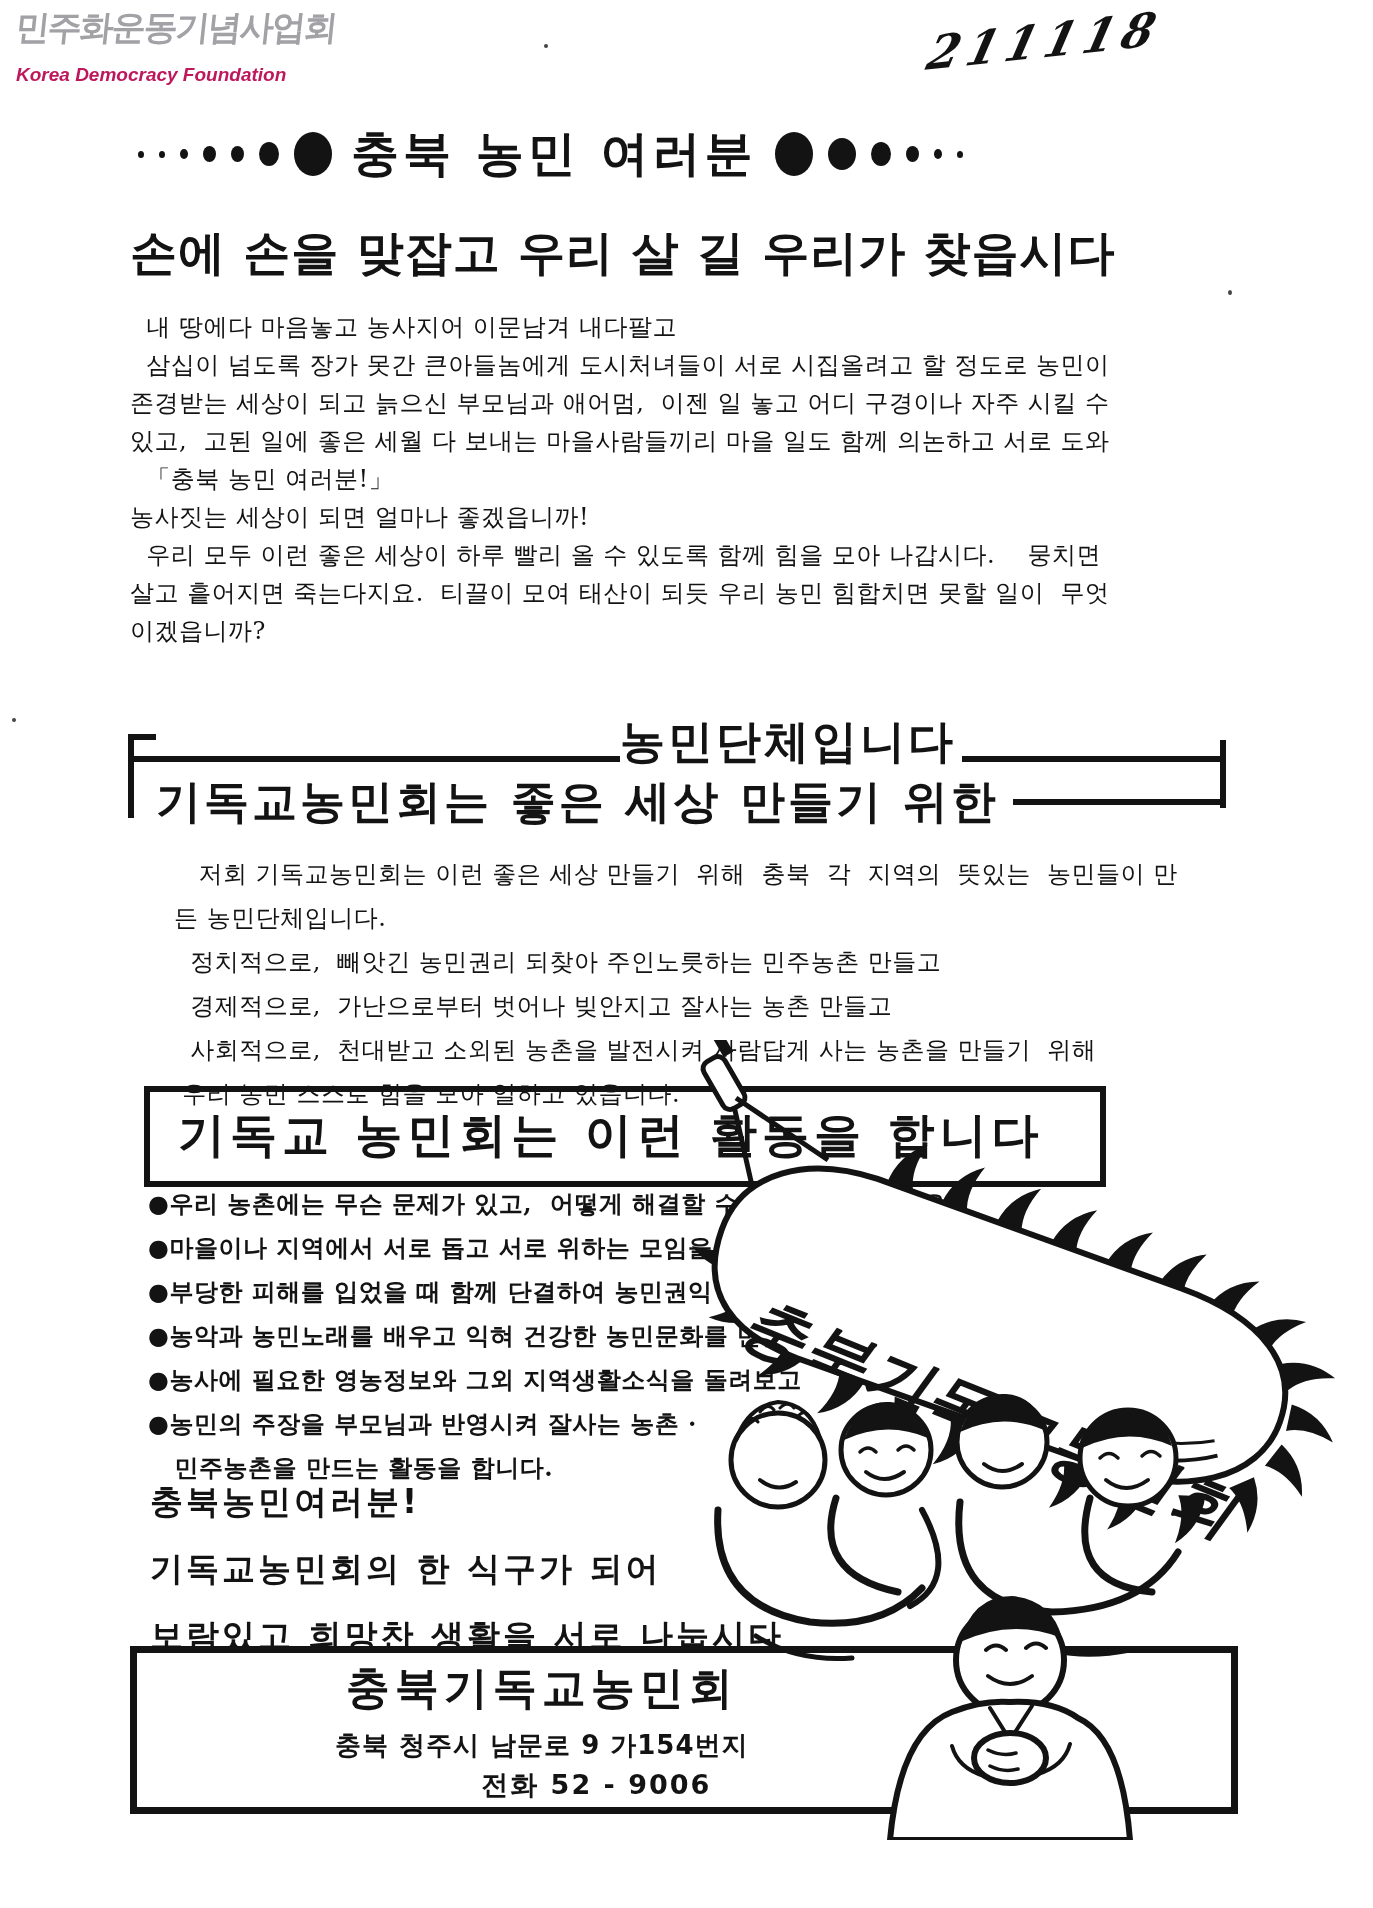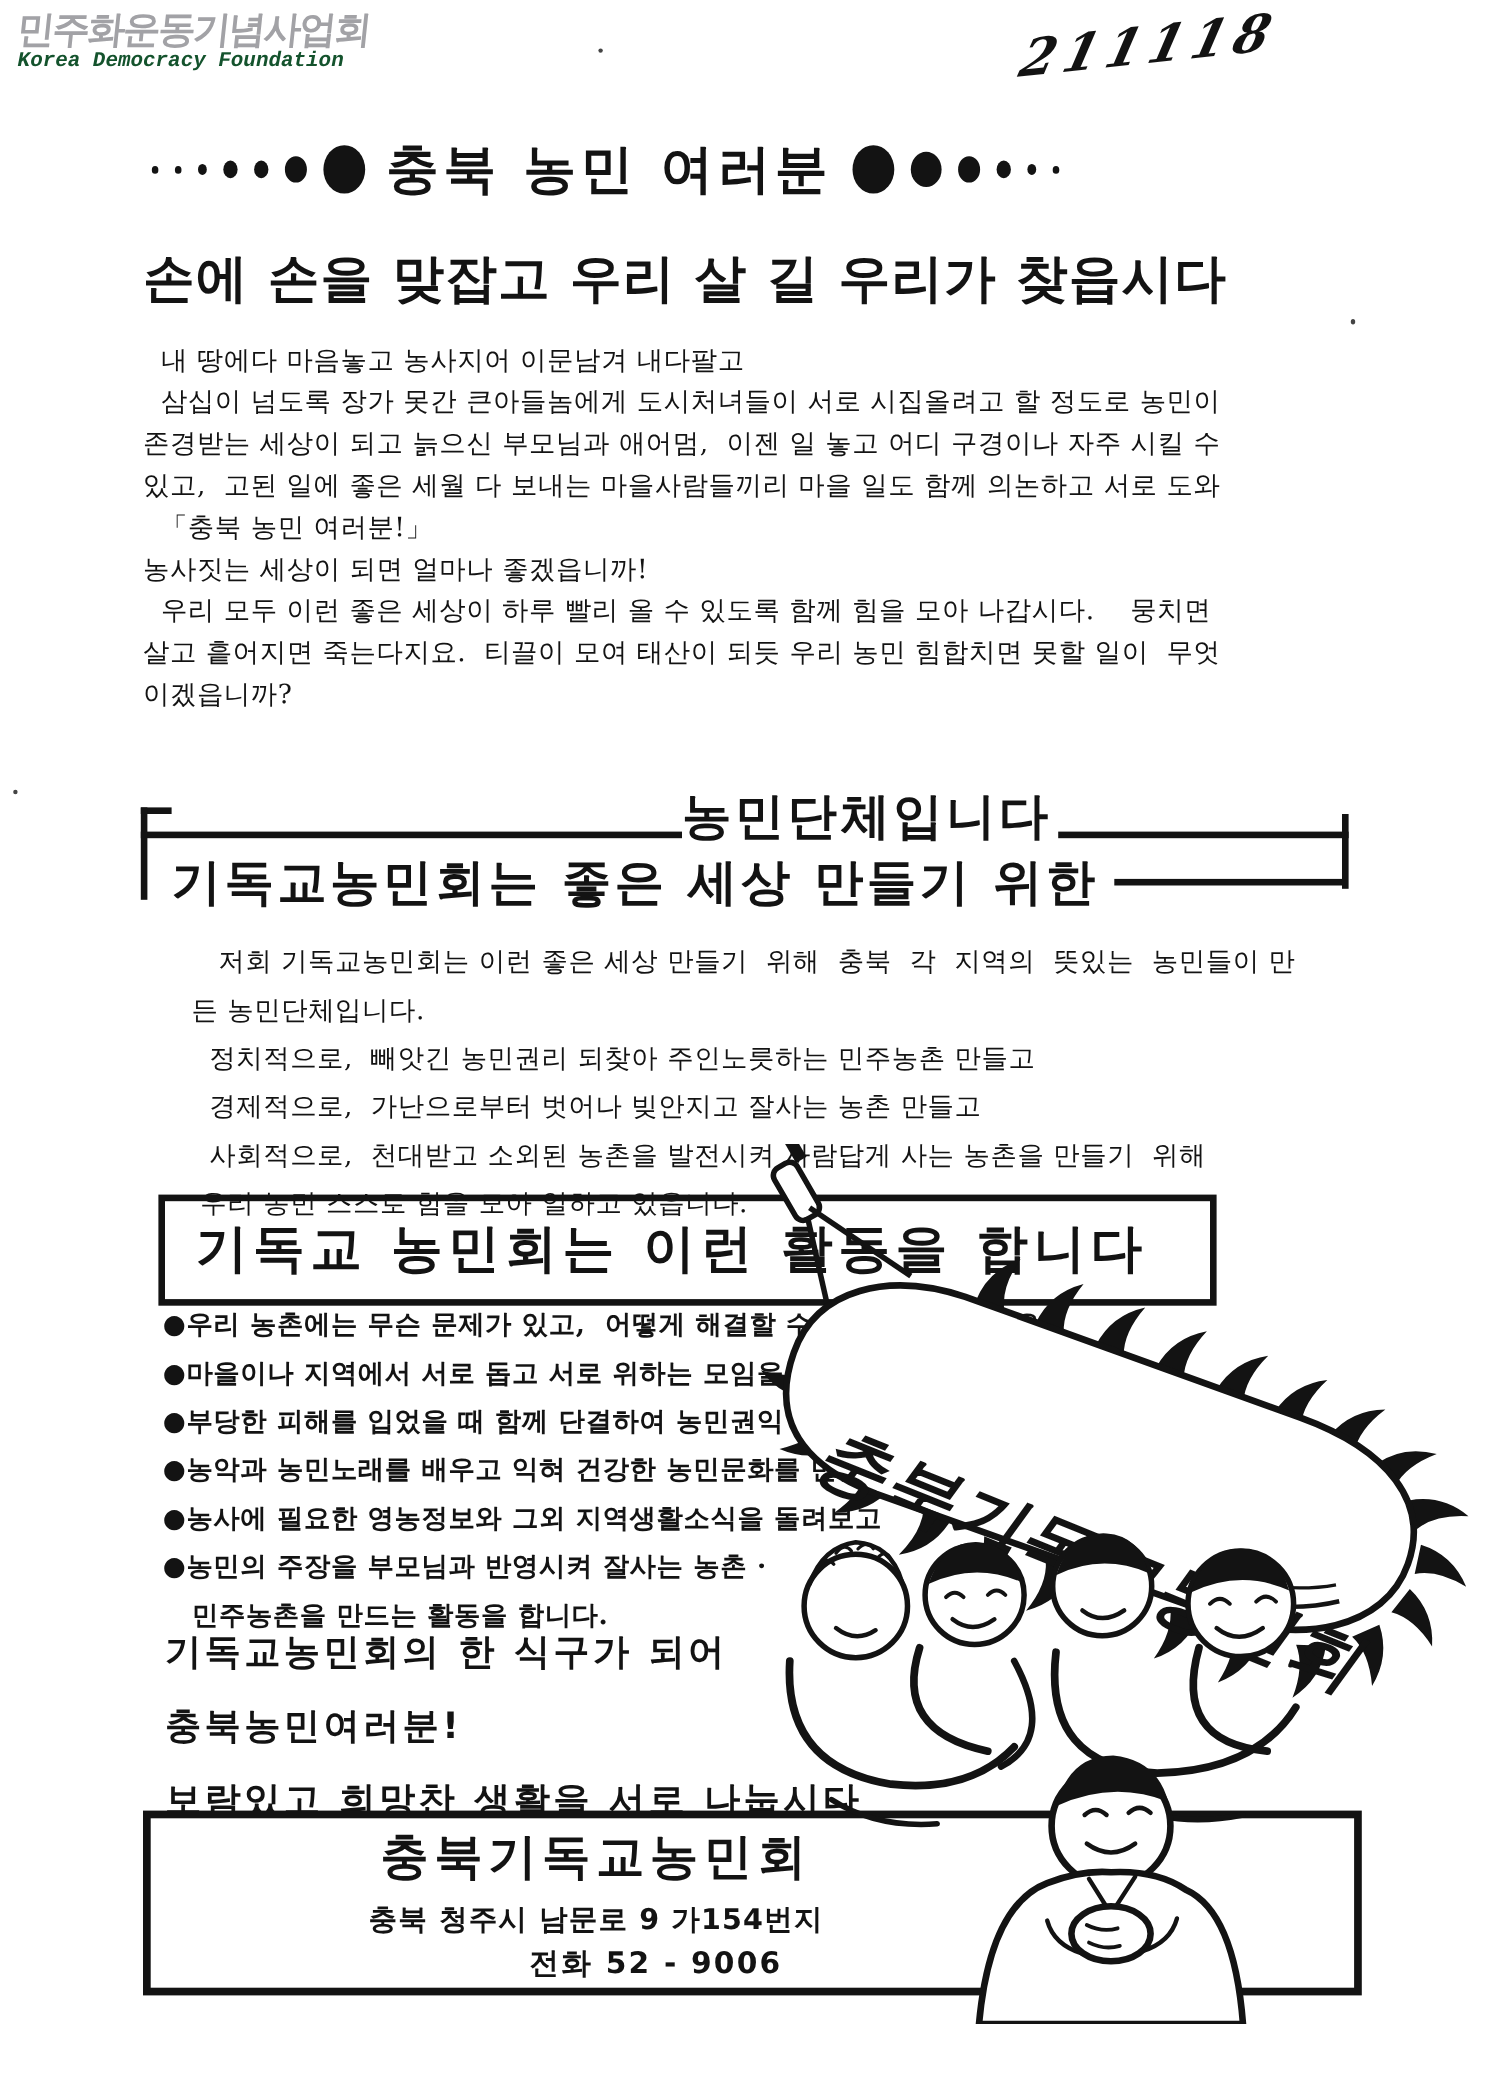--- a/index.html
+++ b/index.html
@@ -9,23 +9,23 @@
     font-family:"DejaVu Serif","Liberation Serif",serif;
   }
   
   .logo{position:absolute;left:16px;top:10px;}
   .logo-kr{
     font-family:"DejaVu Sans","Liberation Sans",sans-serif;
     font-size:34px;font-weight:bold;color:#a2a2a6;
     transform:skewX(-6deg);letter-spacing:-2px;line-height:1.0;
   }
   .logo-en{
-    font-family:Liberation Mono, monospace;
-    font-size:19px;font-weight:bold;font-style:italic;color:#14532d;
-    letter-spacing:0px;margin-top:0;
+    font-family:Liberation Sans, sans-serif;
+    font-size:19px;font-weight:bold;font-style:italic;color:#be185d;
+    letter-spacing:0px;margin-top:20px;
   }
   
   .handnum{
     position:absolute;left:928px;top:14px;
     font-family:"DejaVu Serif","Liberation Serif",serif;
     font-style:italic;font-size:46px;font-weight:bold;letter-spacing:7px;
     transform:rotate(-6deg) skewX(-20deg);
   }
   
   .titlerow{
@@ -182,22 +182,22 @@
     <div class="line">●우리 농촌에는 무슨 문제가 있고,  어떻게 해결할 수 있는지 함께  배우고</div>
     <div class="line">●마을이나 지역에서 서로 돕고 서로 위하는 모임을 만들고</div>
     <div class="line">●부당한 피해를 입었을 때 함께 단결하여 농민권익 지키고</div>
     <div class="line">●농악과 농민노래를 배우고 익혀 건강한 농민문화를 만들고</div>
     <div class="line">●농사에 필요한 영농정보와 그외 지역생활소식을 돌려보고</div>
     <div class="line">●농민의 주장을 부모님과 반영시켜 잘사는 농촌 ·</div>
     <div class="line">   민주농촌을 만드는 활동을 합니다.</div>
   </div>
 
 <div class="closing">
+    <div class="line">충북농민여러분!</div>
     <div class="line">기독교농민회의 한 식구가 되어</div>
-    <div class="line">충북농민여러분!</div>
     <div class="line">보람있고 희망찬 생활을 서로 나눕시다</div>
   </div>
 
 <div class="footerbox">
   <div class="footer-inner">
     <div class="org">충북기독교농민회</div>
     <div class="addr">충북 청주시 남문로 9 가154번지</div>
     <div class="phone">전화 52 - 9006</div>
   </div>
 </div>

